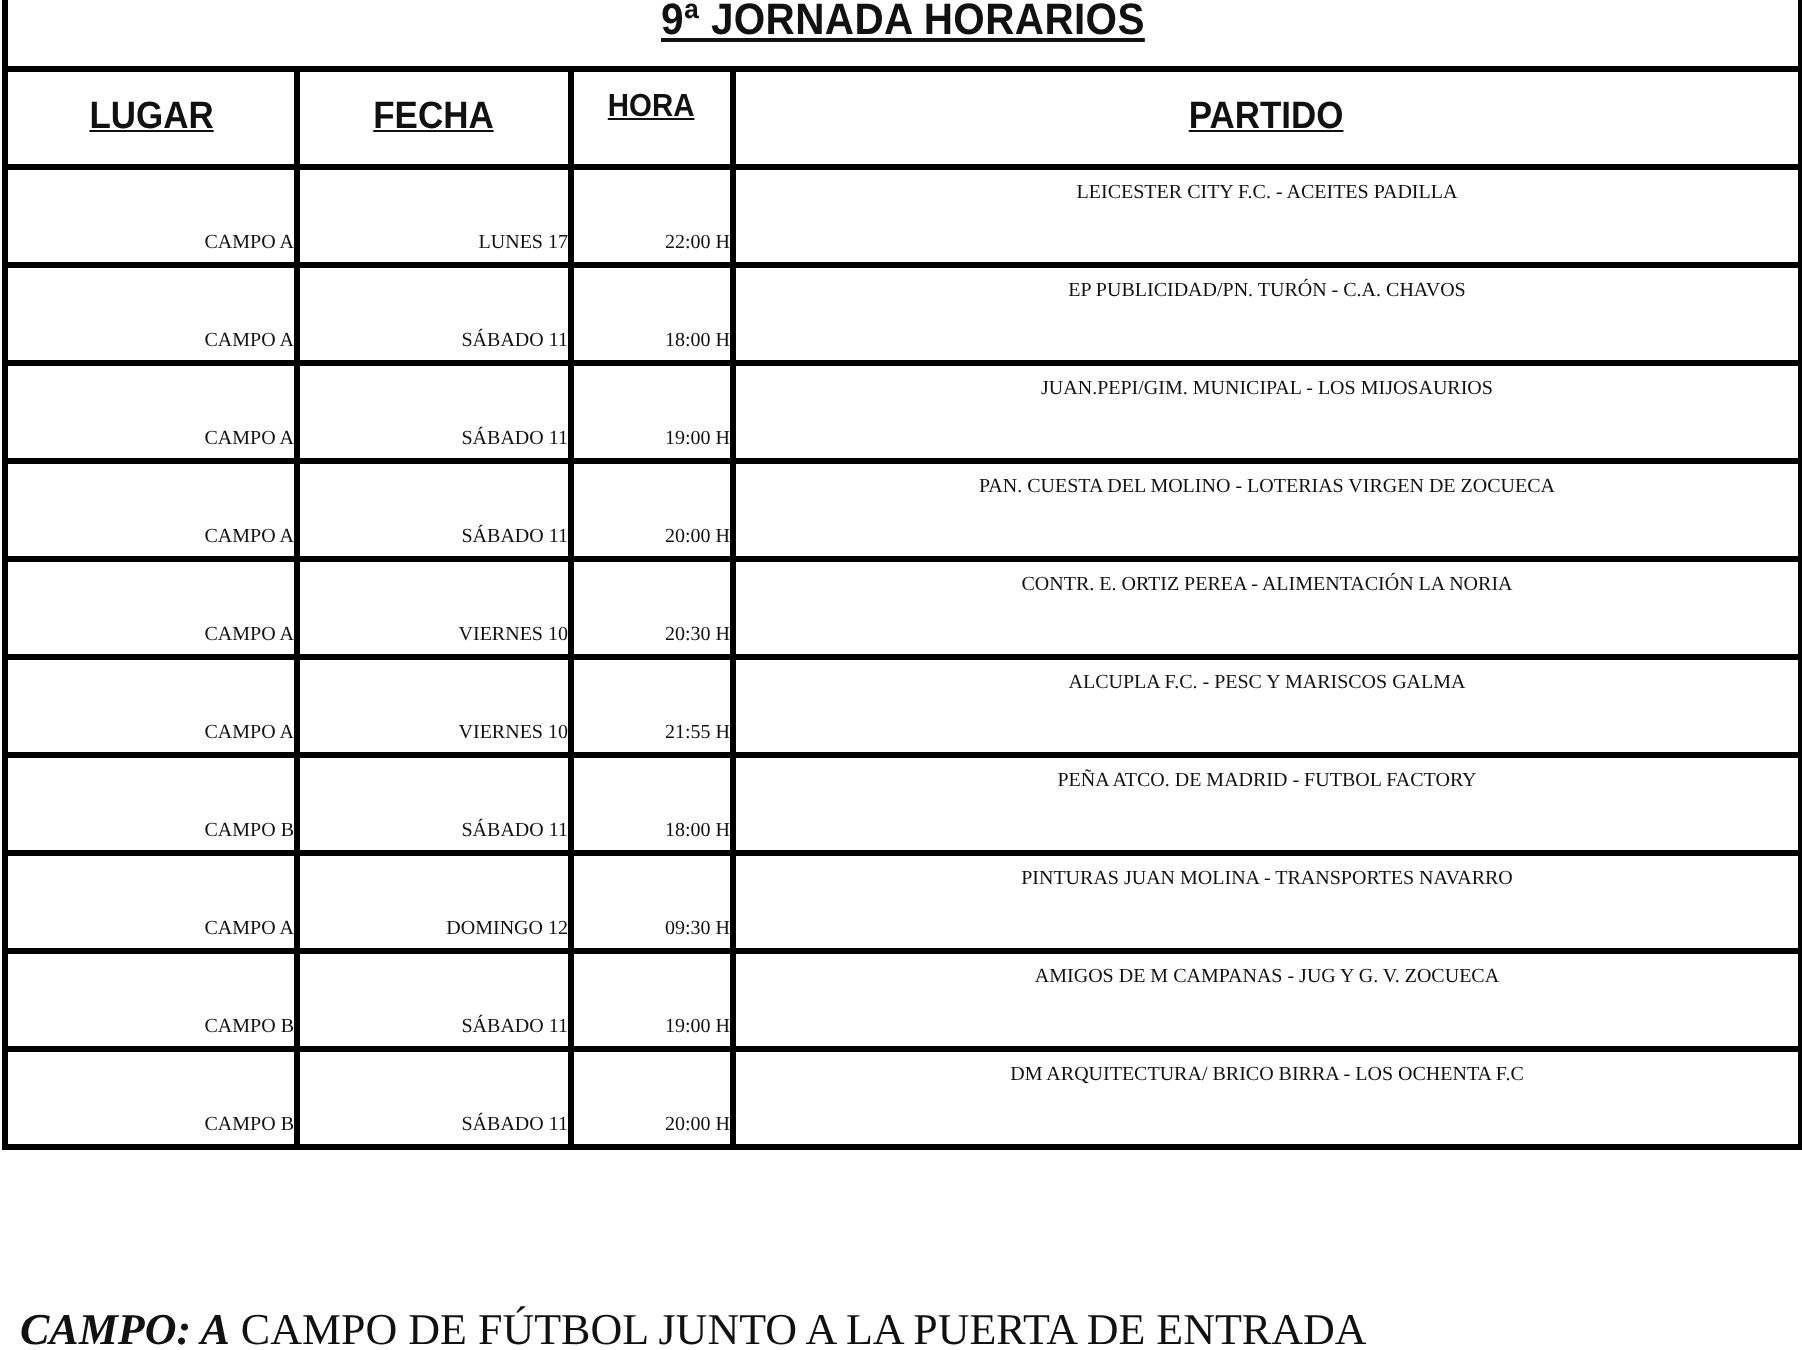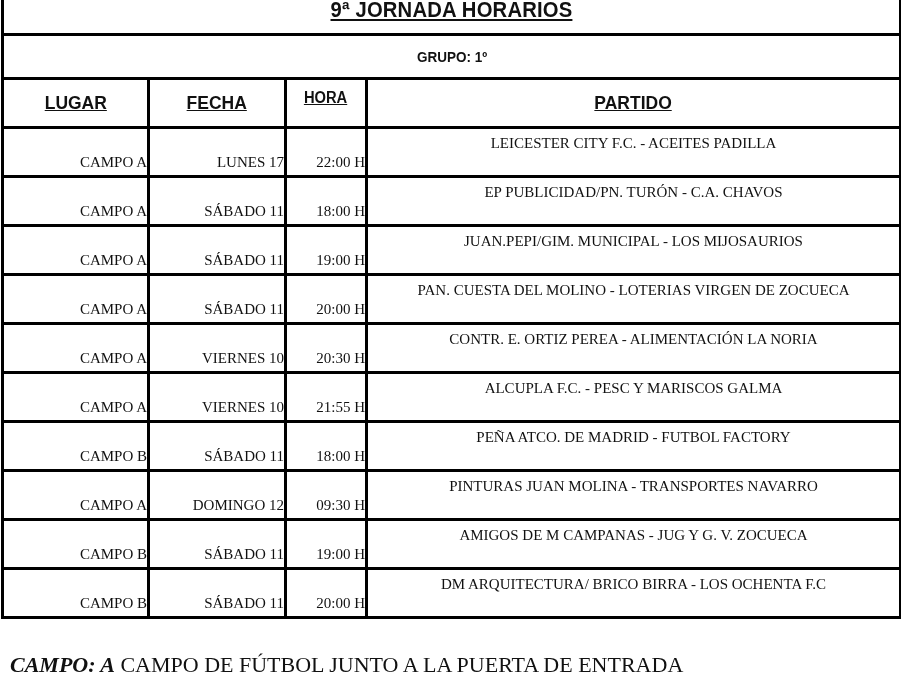--- a/index.html
+++ b/index.html
@@ -10,46 +10,41 @@
   .title-cell { height: 38px; vertical-align: top; }
   .title { font-family: "Liberation Sans", sans-serif; font-weight: bold; font-size: 22px; text-decoration: underline; letter-spacing: 0.2px; display: inline-block; margin-top: 2px; transform: scaleX(0.92); }
   .group-cell { height: 41px; }
   .group { font-family: "Liberation Sans", sans-serif; font-weight: bold; font-size: 15px; transform: scaleX(0.9); display: inline-block; }
   .group.ul { text-decoration: underline; }
   .group-row2 td { text-align: left; vertical-align: top; }
   .group-row2 .group { margin-left: 400px; margin-top: 8px; }
   .hdr td { height: 46px; margin-top: 48px; }
   .hdr span { font-family: "Liberation Sans", sans-serif; font-weight: bold; font-size: 19px; text-decoration: underline; display: inline-block; transform: scaleX(0.92); }
   .hdr .hora span { font-size: 16px; position: relative; top: -5px; }
-  .row td { height: 40px; font-size: 15px; }
+  .row td { height: 40px; font-size: 10px; }
   .row td.c { vertical-align: bottom; padding-bottom: 4px; text-align: right; }
   .row td.p { vertical-align: top; padding-top: 6px; }
   .footer { position: absolute; left: 10px; top: 652px; font-size: 22px; white-space: nowrap; font-family: "Liberation Serif", serif; }
   .footer .lbl { font-style: italic; font-weight: bold; }
 </style>
 </head>
 <body>
 
 <div class="sheet">
   <table class="sched">
     <colgroup>
       <col style="width:146px">
       <col style="width:137px">
       <col style="width:81px">
       <col style="width:534px">
     </colgroup>
     <tbody>
         <tr>
       <td colspan="4" class="title-cell">
         <span class="title">9ª JORNADA HORARIOS</span>
-      </td>
-    </tr>
-    <tr>
-      <td colspan="4" class="group-cell">
-        <span class="group">GRUPO: 1º</span>
       </td>
     </tr>
     <tr class="hdr">
       <td><span>LUGAR</span></td>
       <td><span>FECHA</span></td>
       <td class="hora"><span>HORA</span></td>
       <td><span>PARTIDO</span></td>
     </tr>
 
     <tr class="row">

